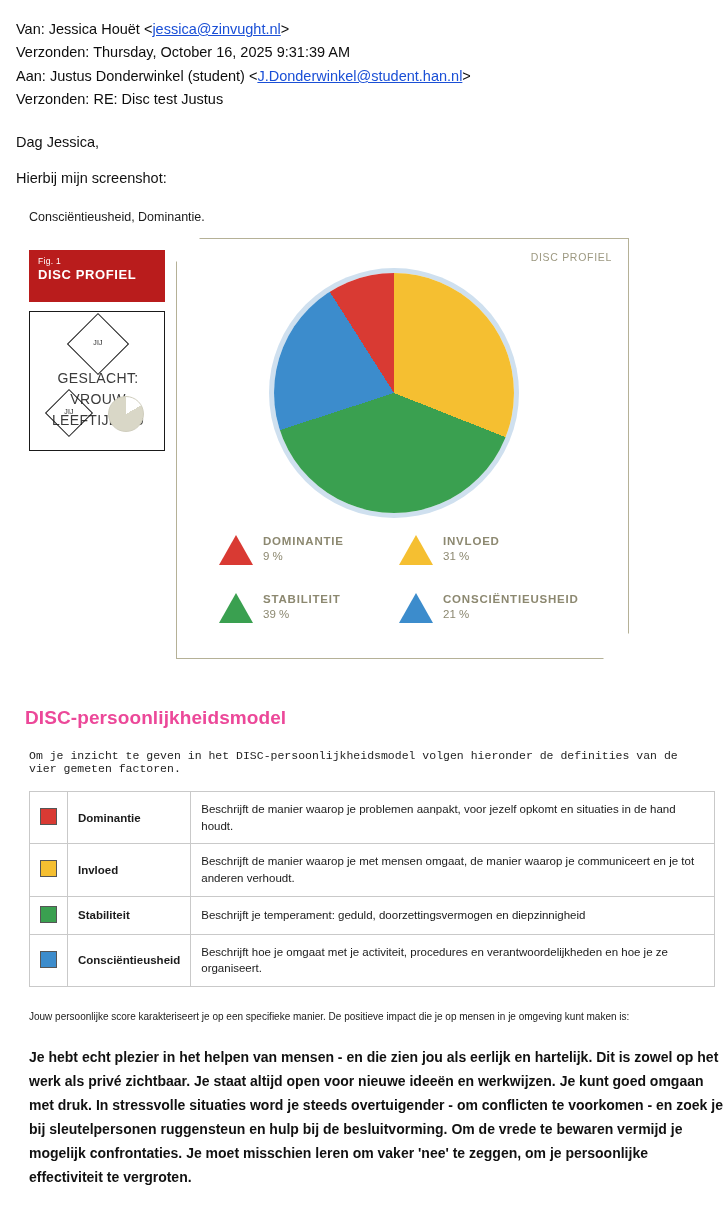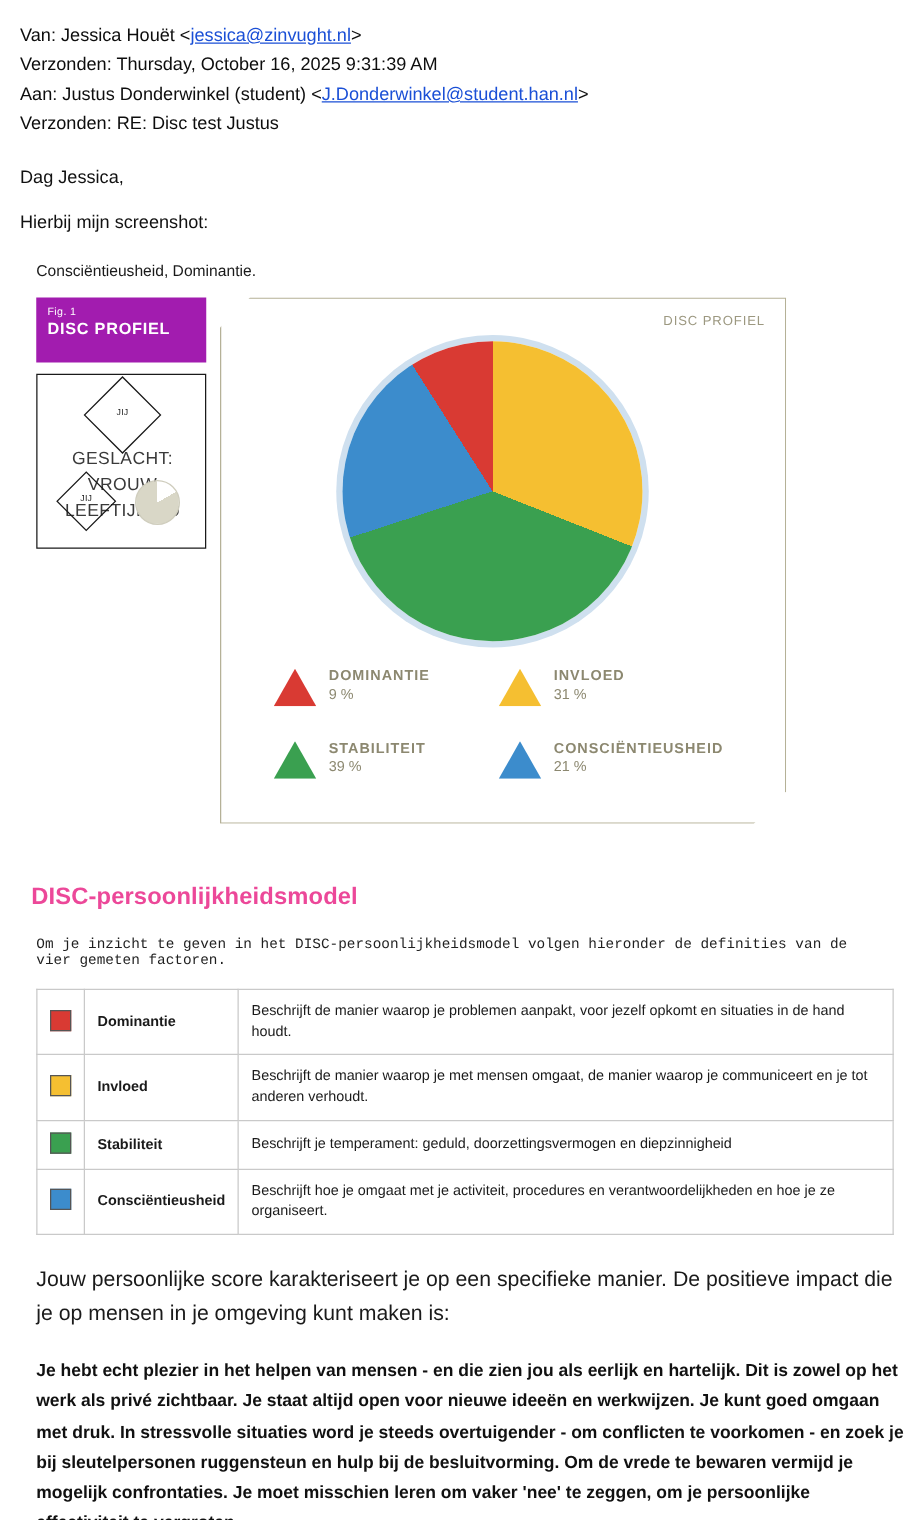--- a/index.html
+++ b/index.html
@@ -37,23 +37,24 @@
     margin-top: 14px;
     margin-left: 13px;
     width: 600px;
     height: 425px;
   }
 
   
   .fig-left { position: absolute; left: 0; top: 0; width: 136px; }
   .fig-tag {
     width: 136px; height: 52px;
-    background: #a21caf;
+    background: #b91c1c;
     color: #ffffff;
     padding: 6px 14px 0 9px;
+    margin-top: 12px;
   }
   .fig-tag .small { font-size: 8.5px; letter-spacing: .3px; }
   .fig-tag .big { font-size: 13px; font-weight: bold; letter-spacing: .6px; margin-top: 1px; }
 
   .fig-card {
     margin-top: 9px;
     width: 136px; height: 140px;
     border: 1.6px solid #1a1a1a;
     position: relative;
   }
@@ -150,21 +151,21 @@
   td.sw { width: 38px; text-align: center; }
   .swatch {
     width: 17px; height: 17px; display: inline-block;
     border: 1px solid #555555;
   }
   td.fac { width: 122px; font-weight: bold; }
   td.desc { line-height: 1.45; }
 
   .score-note {
     margin: 22px 0 0 13px;
-    font-size: 17px;
+    font-size: 10px;
     line-height: 1.6;
     color: #1a1a1a;
     width: 690px;
   }
   .score-bold {
     margin: 20px 0 0 13px;
     font-size: 14px;
     line-height: 1.72;
     font-weight: bold;
     color: #111111;

